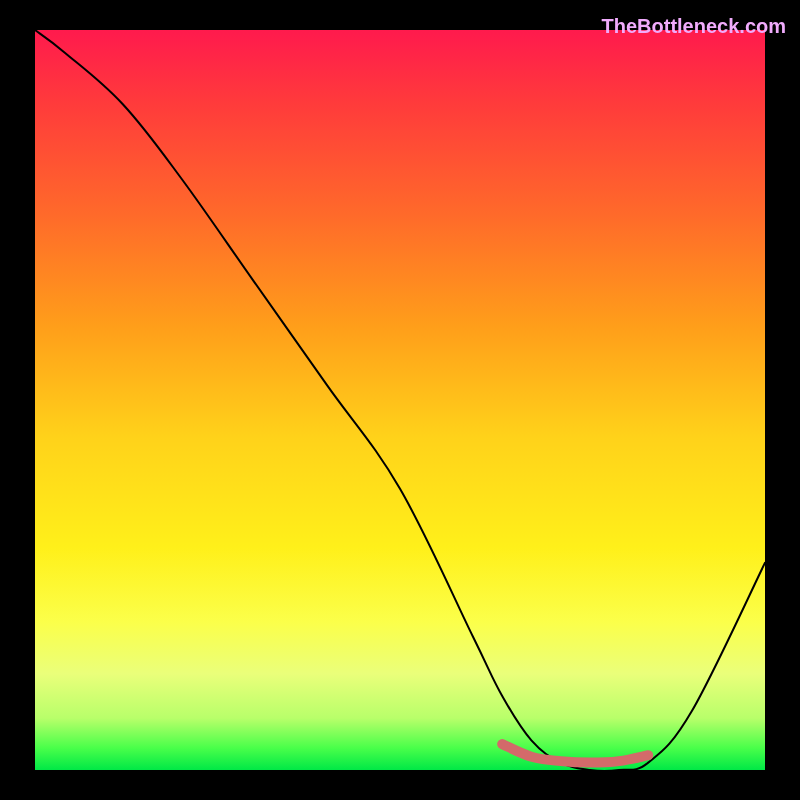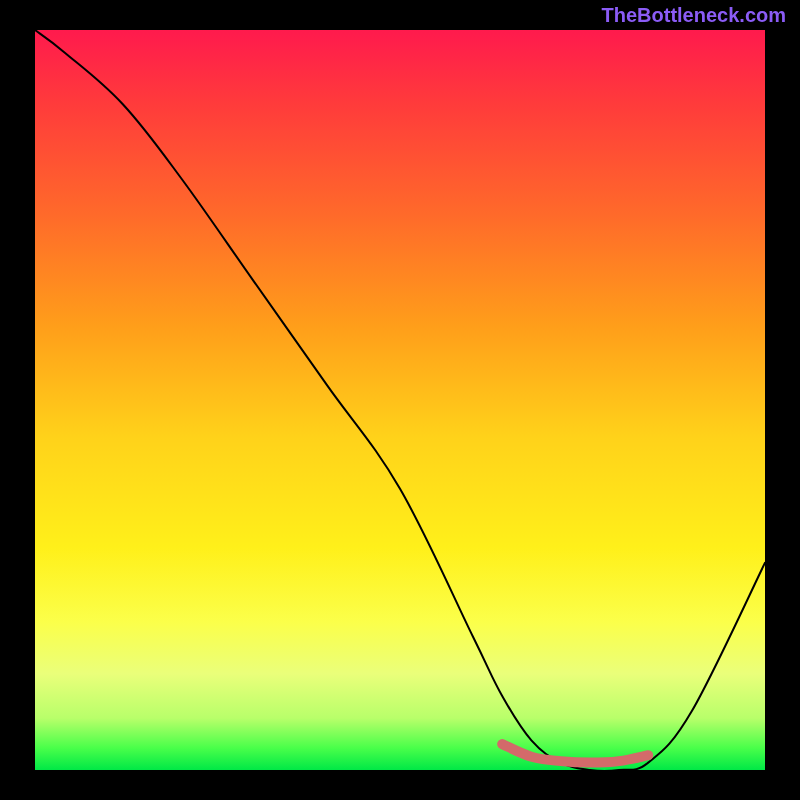--- a/index.html
+++ b/index.html
@@ -6,23 +6,23 @@
   body {
     width: 800px;
     height: 800px;
     background: #000;
     position: relative;
     overflow: hidden;
     font-family: Arial, sans-serif;
   }
   .watermark {
     position: absolute;
-    top: 4px;
+    top: 15px;
     right: 14px;
-    color: #8b5cf6;
+    color: #f0abfc;
     font-size: 20px;
     font-weight: bold;
     z-index: 10;
   }
   .plot-area {
     position: absolute;
     left: 35px;
     top: 30px;
     width: 730px;
     height: 740px;

